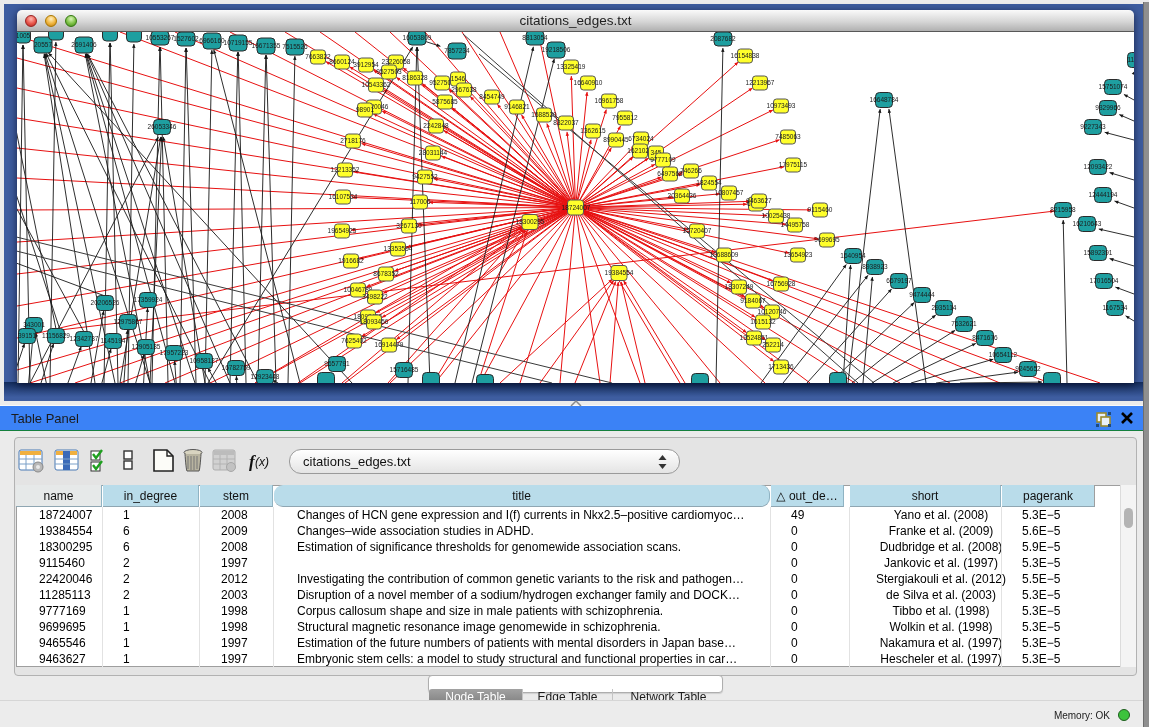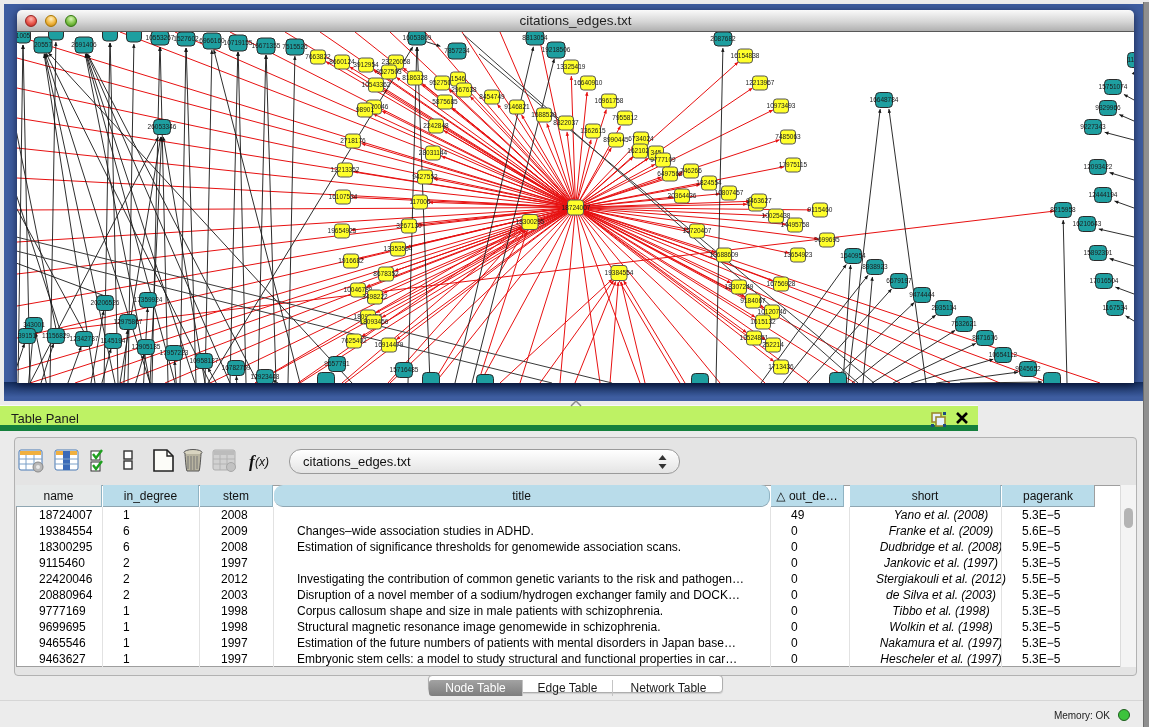--- a/index.html
+++ b/index.html
@@ -4,35 +4,35 @@
 body{width:1149px;height:727px;position:relative;overflow:hidden;background:#ececec;font-family:"Liberation Sans",sans-serif;}
 #blue{position:absolute;left:4px;top:4px;width:1141px;height:397px;background:#3e5da0;}
 #blue .sh{position:absolute;background:linear-gradient(#132c5c,#3e5da0 80%);}
 #rstrip{position:absolute;right:0;top:2px;width:6px;height:725px;background:#8f8f8f;border-left:1px solid #6e6e6e;z-index:9;}
 #win{position:absolute;left:17px;top:10px;width:1117px;height:373px;box-shadow:0 2px 8px rgba(0,0,20,.65);border-radius:5px 5px 0 0;}
 #titlebar{position:absolute;left:0;top:0;width:1117px;height:22px;border-radius:5px 5px 0 0;background:linear-gradient(#fafafa,#d6d6d6 55%,#b0b0b0);border-bottom:1px solid #585858;}
 #title{position:absolute;width:100%;text-align:center;top:3px;font-size:13.5px;color:#222;}
 .tl{position:absolute;top:5px;width:12px;height:12px;border-radius:50%;}
 #canvas{position:absolute;left:0;top:22px;width:1117px;height:351px;background:#fff;overflow:hidden;}
 #panel{position:absolute;left:0;top:401px;width:1149px;height:326px;background:#ebebeb;}
-#phead{position:absolute;left:0;top:4px;width:978px;height:26px;background:#bef264;border-bottom:6px solid #15803d;border-top:1px solid #f8f8f8;}
+#phead{position:absolute;left:0;top:4px;width:1143px;height:26px;background:#3b82f6;border-bottom:1px solid #15803d;border-top:1px solid #f8f8f8;}
 #phead .t{position:absolute;left:11px;top:5px;font-size:13px;color:#1c1c1c;}
 #container{position:absolute;left:14px;top:36px;width:1123px;height:239px;background:#e4e4e4;border:1px solid #b2b2b2;border-radius:4px;}
 #dd{position:absolute;left:289px;top:48px;width:391px;height:25px;border:1px solid #9a9a9a;border-radius:12px;background:linear-gradient(#ffffff,#e4e4e4);}
 #dd .t{position:absolute;left:13px;top:4px;font-size:13px;color:#111;}
 #tbl{position:absolute;left:16px;top:84px;width:1120px;height:182px;background:#fff;border:1px solid #9e9e9e;}
 .hc{position:absolute;top:0;height:22px;border-bottom:1px solid #8fa6b2;background:#b9dcea;border-right:1px solid #8fb3c3;font-size:12px;color:#111;text-align:center;line-height:22px;}
 .row{position:absolute;left:16px;width:1080px;height:16px;font-size:12px;color:#000;}
 .row span{position:absolute;top:1px;white-space:nowrap;}
-.row .ctr{text-align:center;font-style:italic;}
+.row .ctr{text-align:center;}
 .colsep{position:absolute;top:507px;height:160px;width:1px;background:#e2e2e2;}
 #vsb{position:absolute;left:1120px;top:485px;width:16px;height:182px;background:#f4f4f4;border-left:1px solid #dcdcdc;}
 #vsb .th{position:absolute;left:3px;top:23px;width:9px;height:20px;border-radius:5px;background:#b4b4b4;}
 #tabs{position:absolute;left:428px;top:675px;height:18px;border:1px solid #aeaeae;border-radius:4px;background:#fff;box-shadow:0 1px 1px rgba(0,0,0,.12);}
-.tab{position:absolute;top:4px;height:16px;font-size:12px;line-height:16px;text-align:center;color:#1c1c1c;}
+.tab{position:absolute;top:13px;height:16px;font-size:12px;line-height:16px;text-align:center;color:#1c1c1c;}
 #stat{position:absolute;left:0;top:700px;width:1143px;height:35px;background:#ececec;border-top:1px solid #d6d6d6;}
 #stat .m{position:absolute;right:33px;top:9px;font-size:10px;color:#222;}
 #stat .g{position:absolute;right:13px;top:8px;width:12px;height:12px;border-radius:50%;background:#3cc33c;border:1.5px solid #1e5e1e;}
 </style></head><body>
 <div id="blue">
  <div class="sh" style="left:0;top:378px;width:1141px;height:19px;"></div>
 </div>
 <div id="rstrip"></div>
 <div id="win">
  <div id="titlebar">
@@ -765,20 +765,21 @@
 <div class="hc" style="left:103px;width:96px;top:485px;">in_degree</div>
 <div class="hc" style="left:200px;width:73px;top:485px;">stem</div>
 <div class="hc" style="left:274px;width:496px;top:485px;border-radius:9px;">title</div>
 <div class="hc" style="left:771px;width:73px;top:485px;">△ out_de…</div>
 <div class="hc" style="left:850px;width:151px;top:485px;">short</div>
 <div class="hc" style="left:1002px;width:93px;top:485px;border-right:1px solid #9e9e9e;">pagerank</div>
 <div class="row" style="top:507px">
 <span style="left:23px">18724007</span>
     <span style="left:107px">1</span>
     <span style="left:205px">2008</span>
+    <span style="left:281px">Changes of HCN gene expression and I(f) currents in Nkx2.5–positive cardiomyoc…</span>
     <span style="left:775px">49</span>
     <span class="ctr" style="left:849px;width:152px">Yano et al. (2008)</span>
     <span style="left:1006px">5.3E−5</span>
   </div>
 <div class="row" style="top:523px">
 <span style="left:23px">19384554</span>
     <span style="left:107px">6</span>
     <span style="left:205px">2009</span>
     <span style="left:281px">Changes–wide association studies in ADHD.</span>
     <span style="left:775px">0</span>
@@ -805,21 +806,21 @@
 <div class="row" style="top:571px">
 <span style="left:23px">22420046</span>
     <span style="left:107px">2</span>
     <span style="left:205px">2012</span>
     <span style="left:281px">Investigating the contribution of common genetic variants to the risk and pathogen…</span>
     <span style="left:775px">0</span>
     <span class="ctr" style="left:849px;width:152px">Stergiakouli et al. (2012)</span>
     <span style="left:1006px">5.5E−5</span>
   </div>
 <div class="row" style="top:587px">
-<span style="left:23px">20880964</span>
+<span style="left:23px">11285113</span>
     <span style="left:107px">2</span>
     <span style="left:205px">2003</span>
     <span style="left:281px">Disruption of a novel member of a sodium/hydrogen exchanger family and DOCK…</span>
     <span style="left:775px">0</span>
     <span class="ctr" style="left:849px;width:152px">de Silva et al. (2003)</span>
     <span style="left:1006px">5.3E−5</span>
   </div>
 <div class="row" style="top:603px">
 <span style="left:23px">9777169</span>
     <span style="left:107px">1</span>

